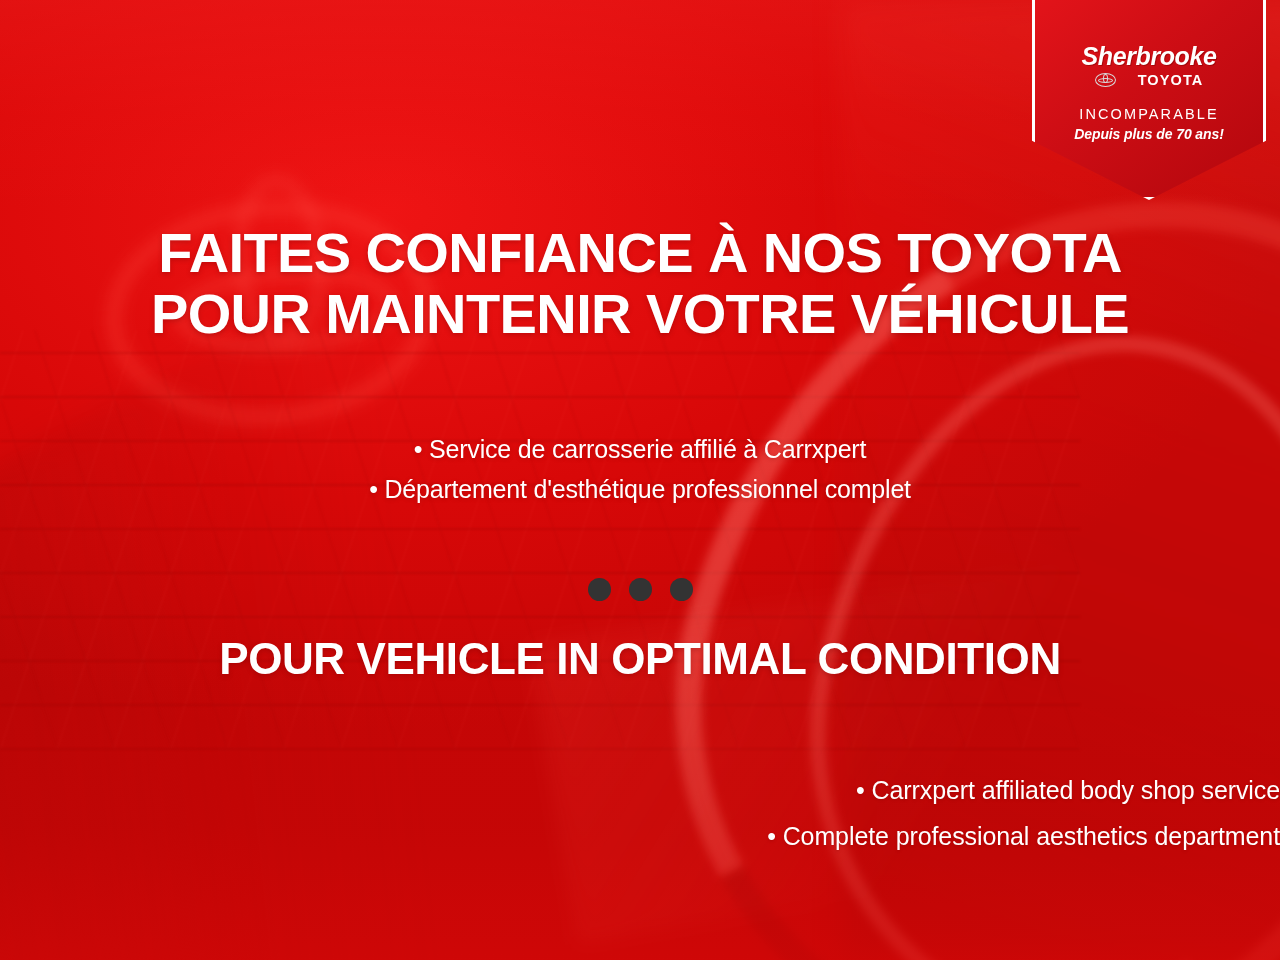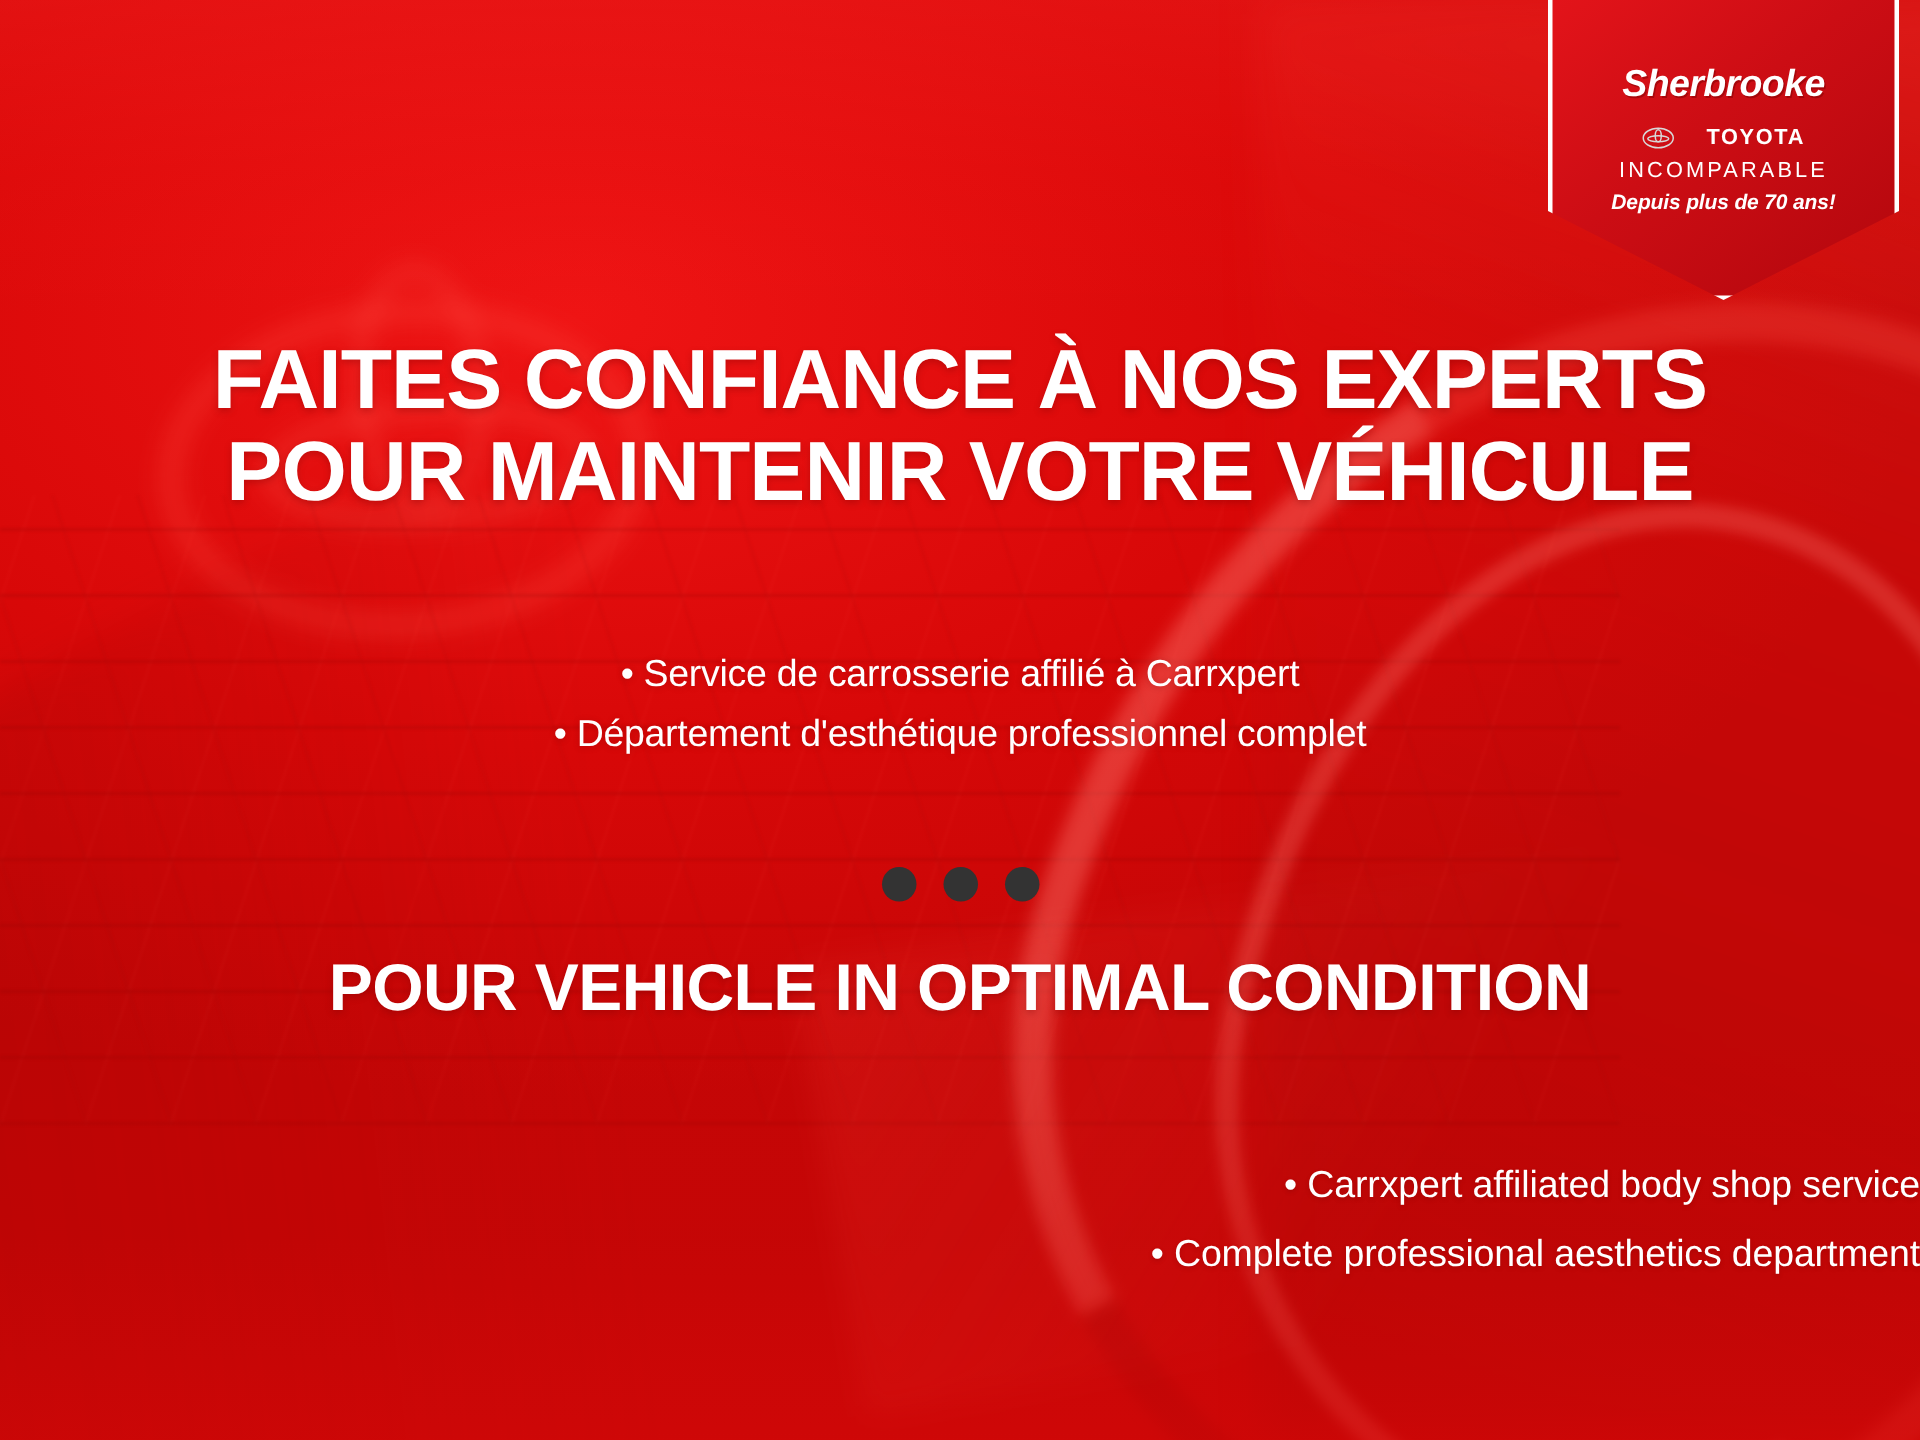--- a/index.html
+++ b/index.html
@@ -117,42 +117,42 @@
     padding-top:54px;
     pointer-events:none;
   }
   .badge-brand {
     font-size:25px; font-weight:bold; font-style:italic;
     color:#ffffff; letter-spacing:-.4px;
     text-shadow:1px 1px 0 rgba(120,0,0,.45);
   }
   .badge-toyota-row {
     display:flex; align-items:center; gap:22px;
-    margin-top:13px;
+    margin-top:1px;
   }
   .toyota-oval {
     position:relative; width:21px; height:14px;
   }
   .toyota-oval .o-out {
     position:absolute; inset:0;
     border:1.6px solid #d8d8d8; border-radius:50%;
   }
   .toyota-oval .o-h {
     position:absolute; left:3px; top:4.6px; width:15px; height:5px;
     border:1.5px solid #d8d8d8; border-radius:50%;
   }
   .toyota-oval .o-v {
     position:absolute; left:8px; top:1px; width:5px; height:8.5px;
     border:1.5px solid #d8d8d8; border-radius:50%;
   }
   .badge-toyota-word {
     font-size:14.5px; font-weight:bold; color:#ffffff; letter-spacing:1.1px;
   }
   .badge-tag1 {
-    margin-top:6px;
+    margin-top:18px;
     font-size:14.5px; font-weight:normal; color:#ffffff;
     letter-spacing:2.1px;
   }
   .badge-tag2 {
     margin-top:4px;
     font-size:14px; font-weight:bold; font-style:italic; color:#ffffff;
     letter-spacing:-.1px;
   }
 
   
@@ -239,21 +239,21 @@
       </span>
       <span class="badge-toyota-word">TOYOTA</span>
     </div>
     <div class="badge-tag1">INCOMPARABLE</div>
     <div class="badge-tag2">Depuis plus de 70 ans!</div>
   </div>
 
   <div class="content">
 
     <div class="headline-fr">
-      <div class="l1">FAITES CONFIANCE À NOS EXPERTS</div>
+      <div class="l1">FAITES CONFIANCE À NOS TOYOTA</div>
       <div class="l2">POUR MAINTENIR VOTRE VÉHICULE</div>
     </div>
 
     <div class="bullets-fr">
       <div>• Service de carrosserie affilié à Carrxpert</div>
       <div>• Département d'esthétique professionnel complet</div>
     </div>
 
     <div class="dots">
       <span class="dot"></span>

